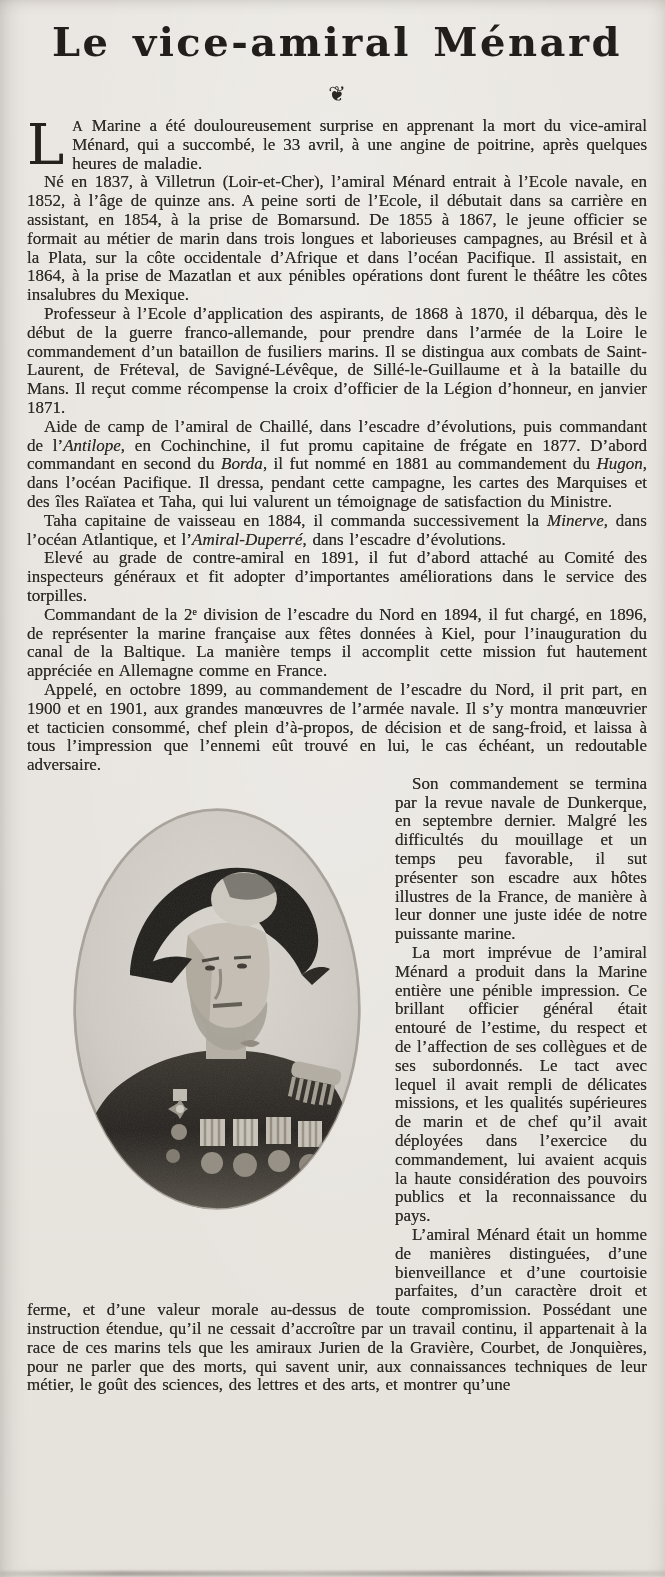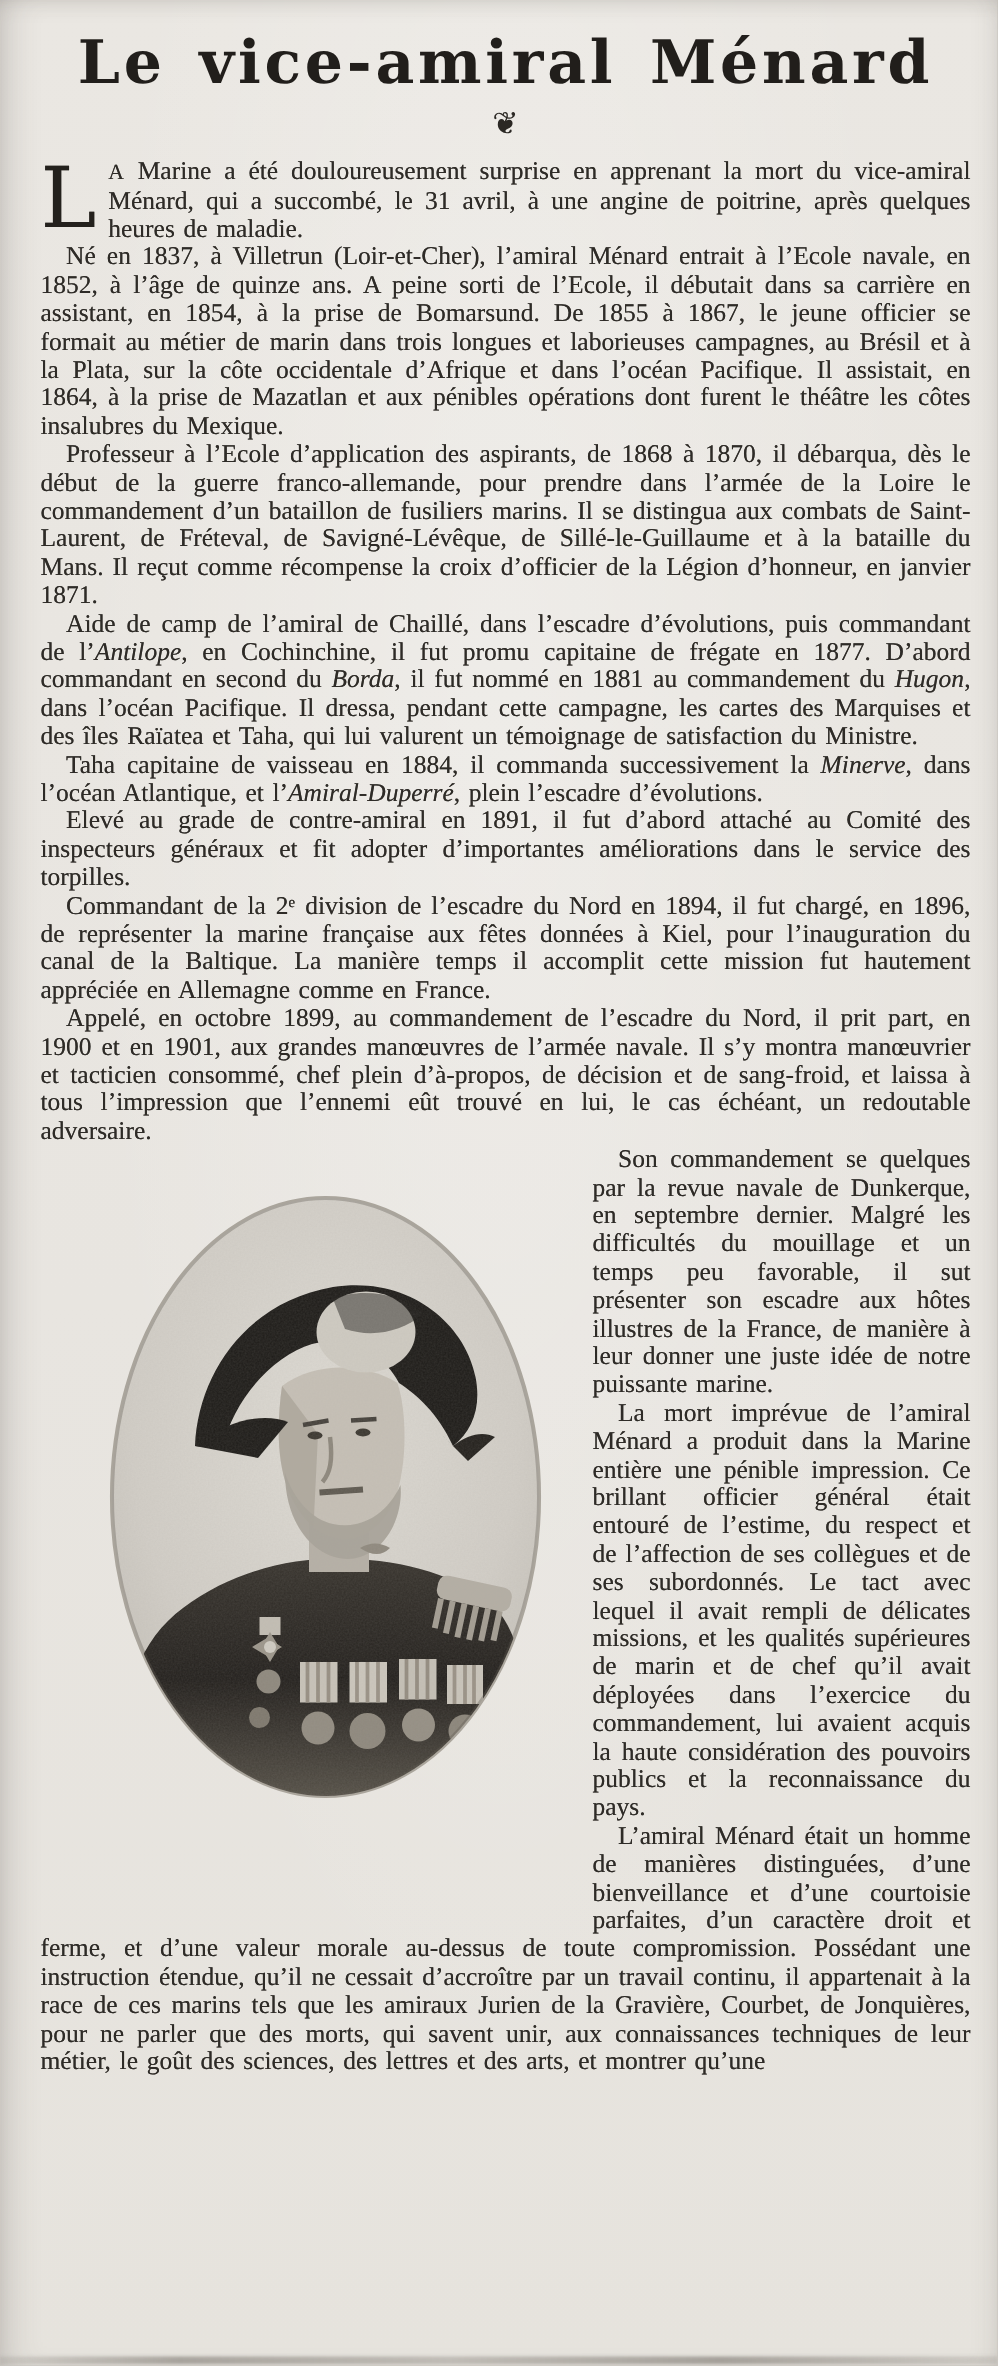--- a/index.html
+++ b/index.html
@@ -14,21 +14,21 @@
       linear-gradient(180deg,#eae7e2 0%,#e8e5e0 55%,#e6e3dd 100%);
     box-shadow: inset 16px 0 26px -16px rgba(70,64,58,.30),
                 inset -12px 0 20px -14px rgba(70,64,58,.20),
                 inset 0 10px 18px -12px rgba(70,64,58,.18);
     overflow:hidden;
     font-family:"Liberation Serif", serif;
     color:#2e2b27;
   }
   header{margin:0;}
   h1{
-    margin:4px 0 4px 0;
+    margin:4px 0 16px 0;
     text-align:center;
     font-family:"DejaVu Serif", serif;
     font-weight:700;
     font-size:40px;
     line-height:48px;
     letter-spacing:2.5px;
     word-spacing:6px;
     color:#211e1b;
   }
   .ornament{
@@ -84,26 +84,26 @@
 </head>
 <body>
 
 <div class="page">
   <header>
     <h1>Le vice-amiral Ménard</h1>
     <div class="ornament">❦</div>
   </header>
 
   <section class="body">
-    <p class="lead"><span class="dropcap">L</span><span class="leadcap">A</span><span> Marine a été douloureusement surprise en apprenant la mort du vice-amiral Ménard, qui a succombé, le 31 avril, à une angine de poitrine, après quelques heures de maladie.</span></p>
+    <p class="lead"><span class="dropcap">L</span><span class="leadcap">A</span><span> Marine a été douloureusement surprise en apprenant la mort du vice-amiral Ménard, qui a succombé, le 33 avril, à une angine de poitrine, après quelques heures de maladie.</span></p>
 
     <p class="ind"><span>Né en 1837, à Villetrun (Loir-et-Cher), l’amiral Ménard entrait à l’Ecole navale, en 1852, à l’âge de quinze ans. A peine sorti de l’Ecole, il débutait dans sa carrière en assistant, en 1854, à la prise de Bomarsund. De 1855 à 1867, le jeune officier se formait au métier de marin dans trois longues et laborieuses campagnes, au Brésil et à la Plata, sur la côte occidentale d’Afrique et dans l’océan Pacifique. Il assistait, en 1864, à la prise de Mazatlan et aux pénibles opérations dont furent le théâtre les côtes insalubres du Mexique.</span></p>
     <p class="ind"><span>Professeur à l’Ecole d’application des aspirants, de 1868 à 1870, il débarqua, dès le début de la guerre franco-allemande, pour prendre dans l’armée de la Loire le commandement d’un bataillon de fusiliers marins. Il se distingua aux combats de Saint-Laurent, de Fréteval, de Savigné-Lévêque, de Sillé-le-Guillaume et à la bataille du Mans. Il reçut comme récompense la croix d’officier de la Légion d’honneur, en janvier 1871.</span></p>
     <p class="ind"><span>Aide de camp de l’amiral de Chaillé, dans l’escadre d’évolutions, puis commandant de l’</span><i>Antilope</i><span>, en Cochinchine, il fut promu capitaine de frégate en 1877. D’abord commandant en second du </span><i>Borda</i><span>, il fut nommé en 1881 au commandement du </span><i>Hugon</i><span>, dans l’océan Pacifique. Il dressa, pendant cette campagne, les cartes des Marquises et des îles Raïatea et Taha, qui lui valurent un témoignage de satisfaction du Ministre.</span></p>
-    <p class="ind"><span>Taha capitaine de vaisseau en 1884, il commanda successivement la </span><i>Minerve</i><span>, dans l’océan Atlantique, et l’</span><i>Amiral-Duperré</i><span>, plein l’escadre d’évolutions.</span></p>
+    <p class="ind"><span>Taha capitaine de vaisseau en 1884, il commanda successivement la </span><i>Minerve</i><span>, dans l’océan Atlantique, et l’</span><i>Amiral-Duperré</i><span>, dans l’escadre d’évolutions.</span></p>
     <p class="ind"><span>Elevé au grade de contre-amiral en 1891, il fut d’abord attaché au Comité des inspecteurs généraux et fit adopter d’importantes améliorations dans le service des torpilles.</span></p>
     <p class="ind"><span>Commandant de la 2ᵉ division de l’escadre du Nord en 1894, il fut chargé, en 1896, de représenter la marine française aux fêtes données à Kiel, pour l’inauguration du canal de la Baltique. La manière temps il accomplit cette mission fut hautement appréciée en Allemagne comme en France.</span></p>
     <p class="ind"><span>Appelé, en octobre 1899, au commandement de l’escadre du Nord, il prit part, en 1900 et en 1901, aux grandes manœuvres de l’armée navale. Il s’y montra manœuvrier et tacticien consommé, chef plein d’à-propos, de décision et de sang-froid, et laissa à tous l’impression que l’ennemi eût trouvé en lui, le cas échéant, un redoutable adversaire.</span></p>
 
     <figure class="portrait">
       <svg width="290" height="404" viewBox="0 0 290 404" aria-hidden="true">
         <defs>
           <clipPath id="ovalClip">
               <ellipse cx="145" cy="202" rx="143" ry="200"></ellipse>
             </clipPath>
@@ -187,19 +187,19 @@
           </g>
 
           <ellipse cx="145" cy="202" rx="152" ry="209" fill="none" stroke="rgba(88,82,74,0.35)" stroke-width="22"></ellipse>
 
           <rect width="290" height="404" filter="url(#grain)"></rect>
         </g>
         <ellipse cx="145" cy="202" rx="143" ry="200" fill="none" stroke="#aaa59c" stroke-width="1.4"></ellipse>
       </svg>
     </figure>
 
-    <p class="ind"><span>Son commandement se quelques par la revue navale de Dunkerque, en septembre dernier. Malgré les difficultés du mouillage et un temps peu favorable, il sut présenter son escadre aux hôtes illustres de la France, de manière à leur donner une juste idée de notre puissante marine.</span></p>
+    <p class="ind"><span>Son commandement se termina par la revue navale de Dunkerque, en septembre dernier. Malgré les difficultés du mouillage et un temps peu favorable, il sut présenter son escadre aux hôtes illustres de la France, de manière à leur donner une juste idée de notre puissante marine.</span></p>
     <p class="ind"><span>La mort imprévue de l’amiral Ménard a produit dans la Marine entière une pénible impression. Ce brillant officier général était entouré de l’estime, du respect et de l’affection de ses collègues et de ses subordonnés. Le tact avec lequel il avait rempli de délicates missions, et les qualités supérieures de marin et de chef qu’il avait déployées dans l’exercice du commandement, lui avaient acquis la haute considération des pouvoirs publics et la reconnaissance du pays.</span></p>
     <p class="ind"><span>L’amiral Ménard était un homme de manières distinguées, d’une bienveillance et d’une courtoisie parfaites, d’un caractère droit et ferme, et d’une valeur morale au-dessus de toute compromission. Possédant une instruction étendue, qu’il ne cessait d’accroître par un travail continu, il appartenait à la race de ces marins tels que les amiraux Jurien de la Gravière, Courbet, de Jonquières, pour ne parler que des morts, qui savent unir, aux connaissances techniques de leur métier, le goût des sciences, des lettres et des arts, et montrer qu’une</span></p>
   </section>
 
   <div class="bottom-smear"></div>
 </div>
 
 </body></html>

